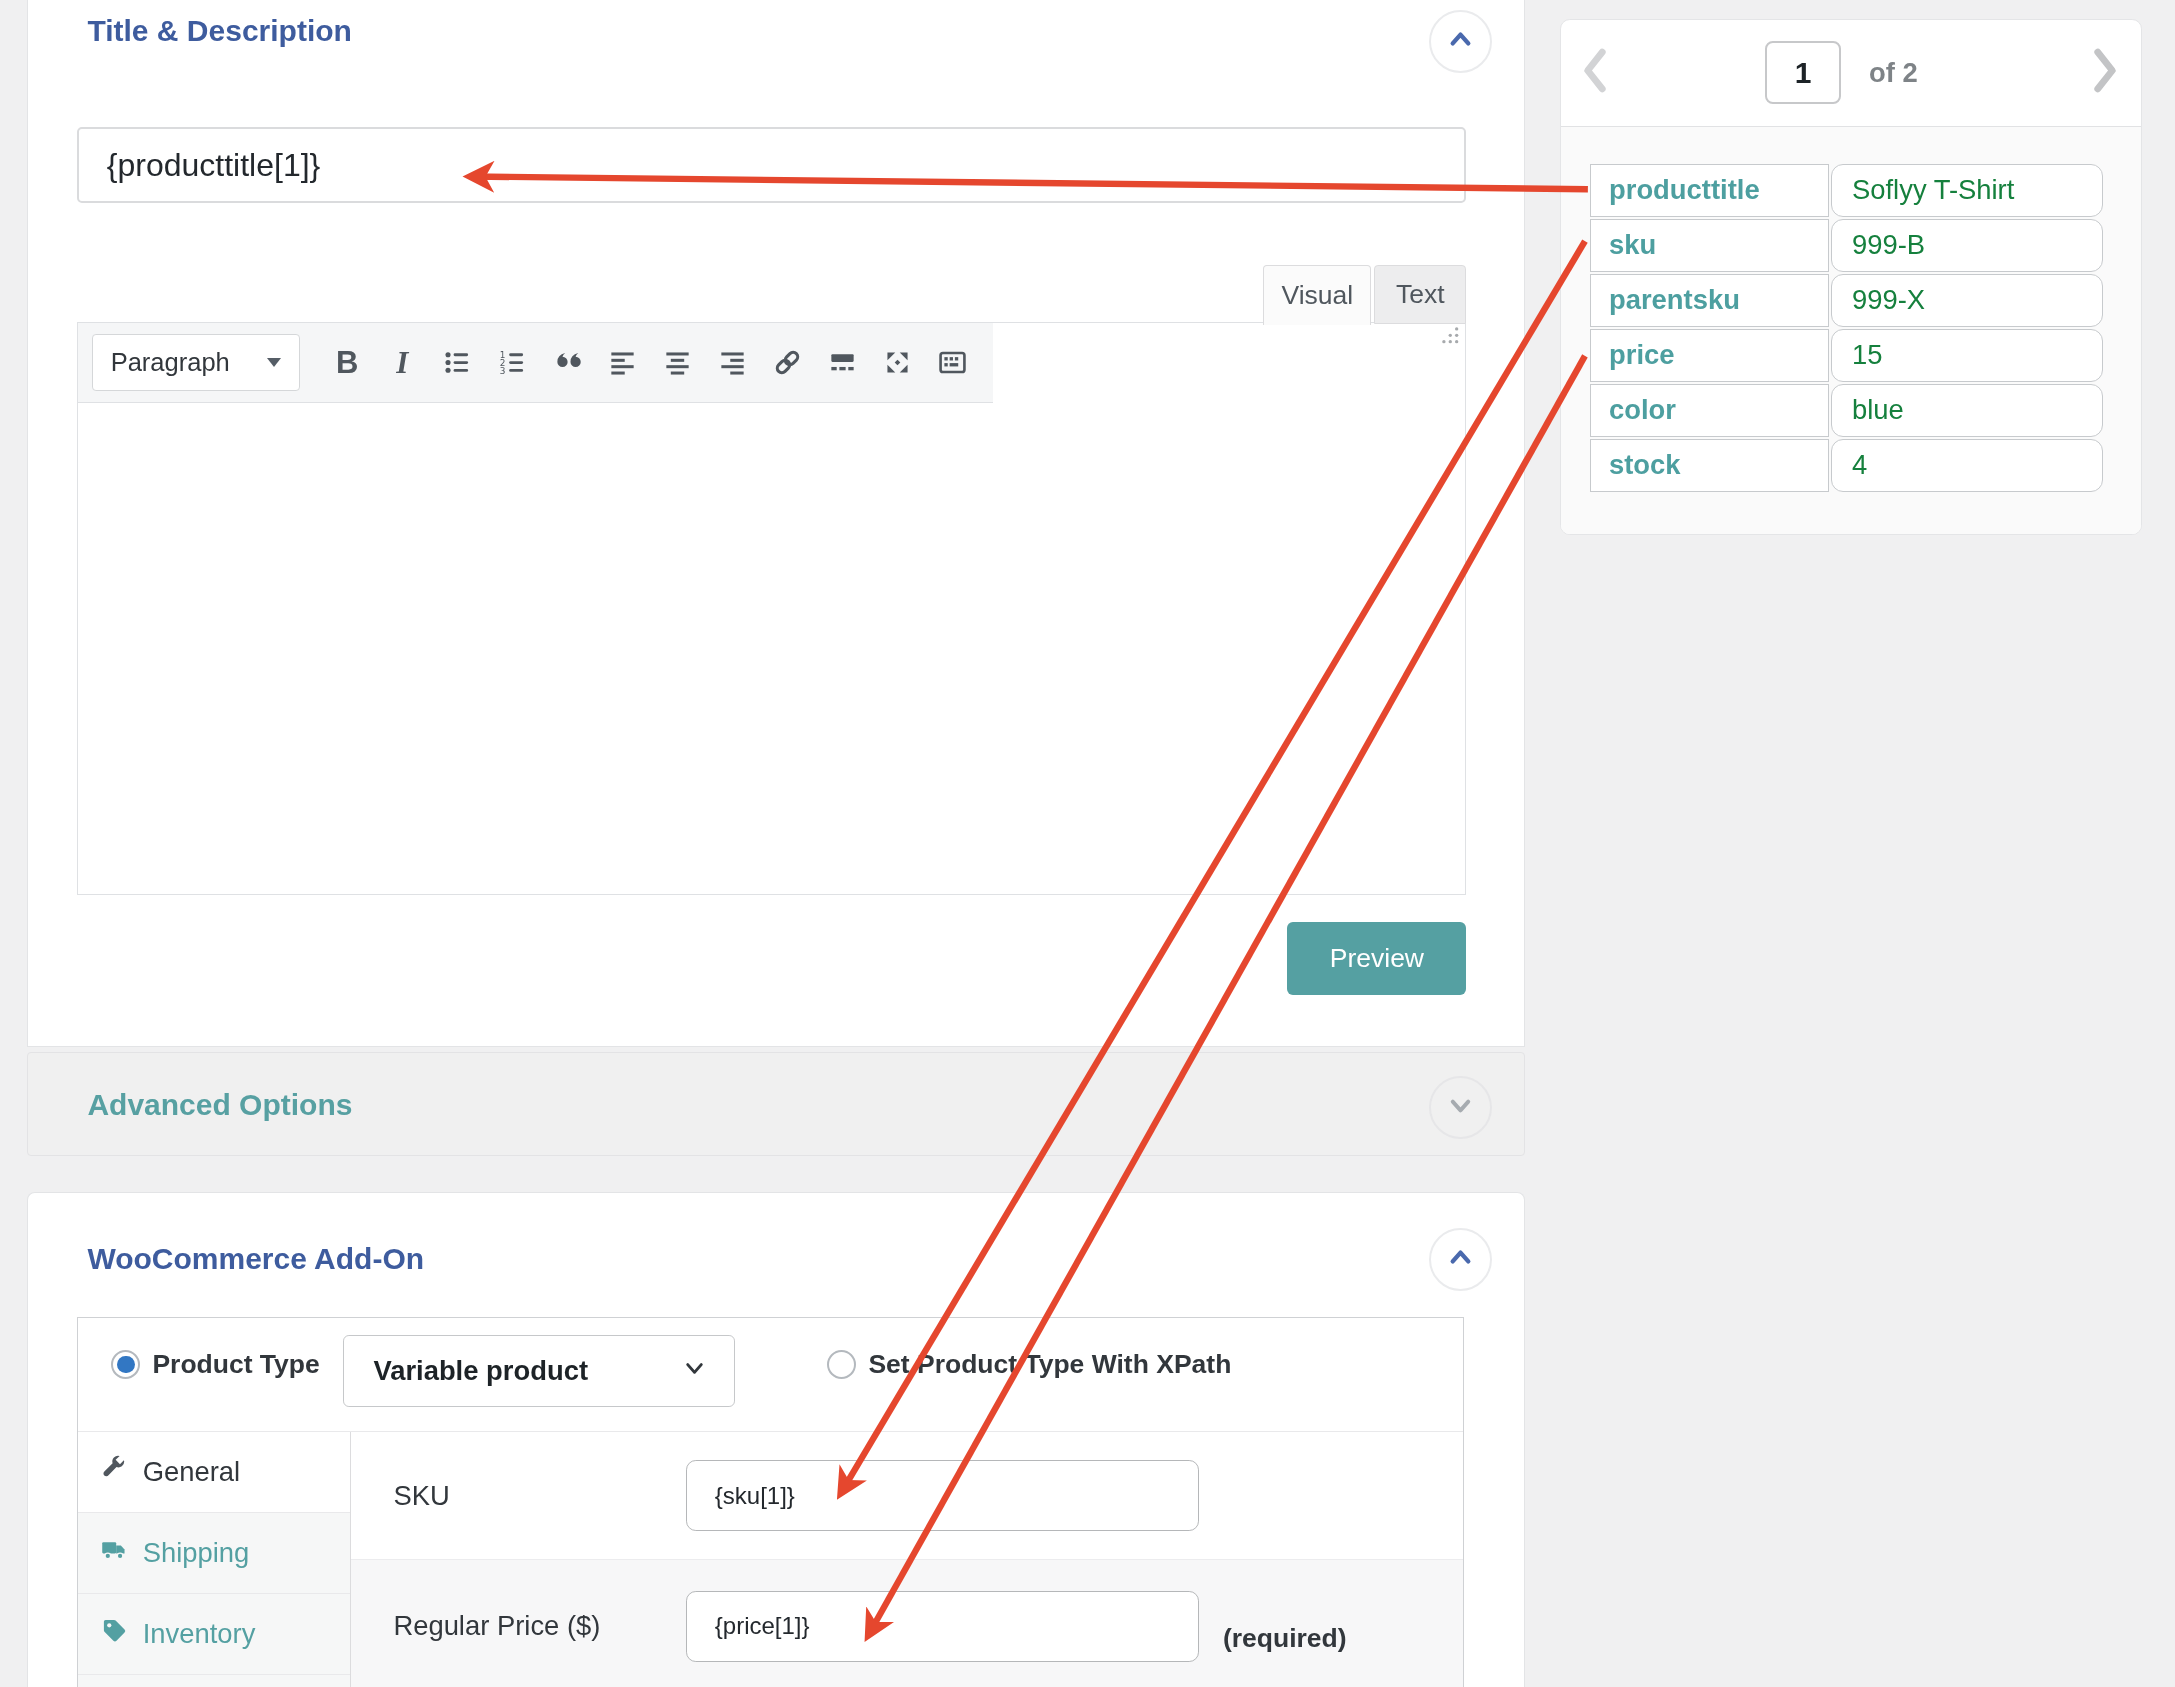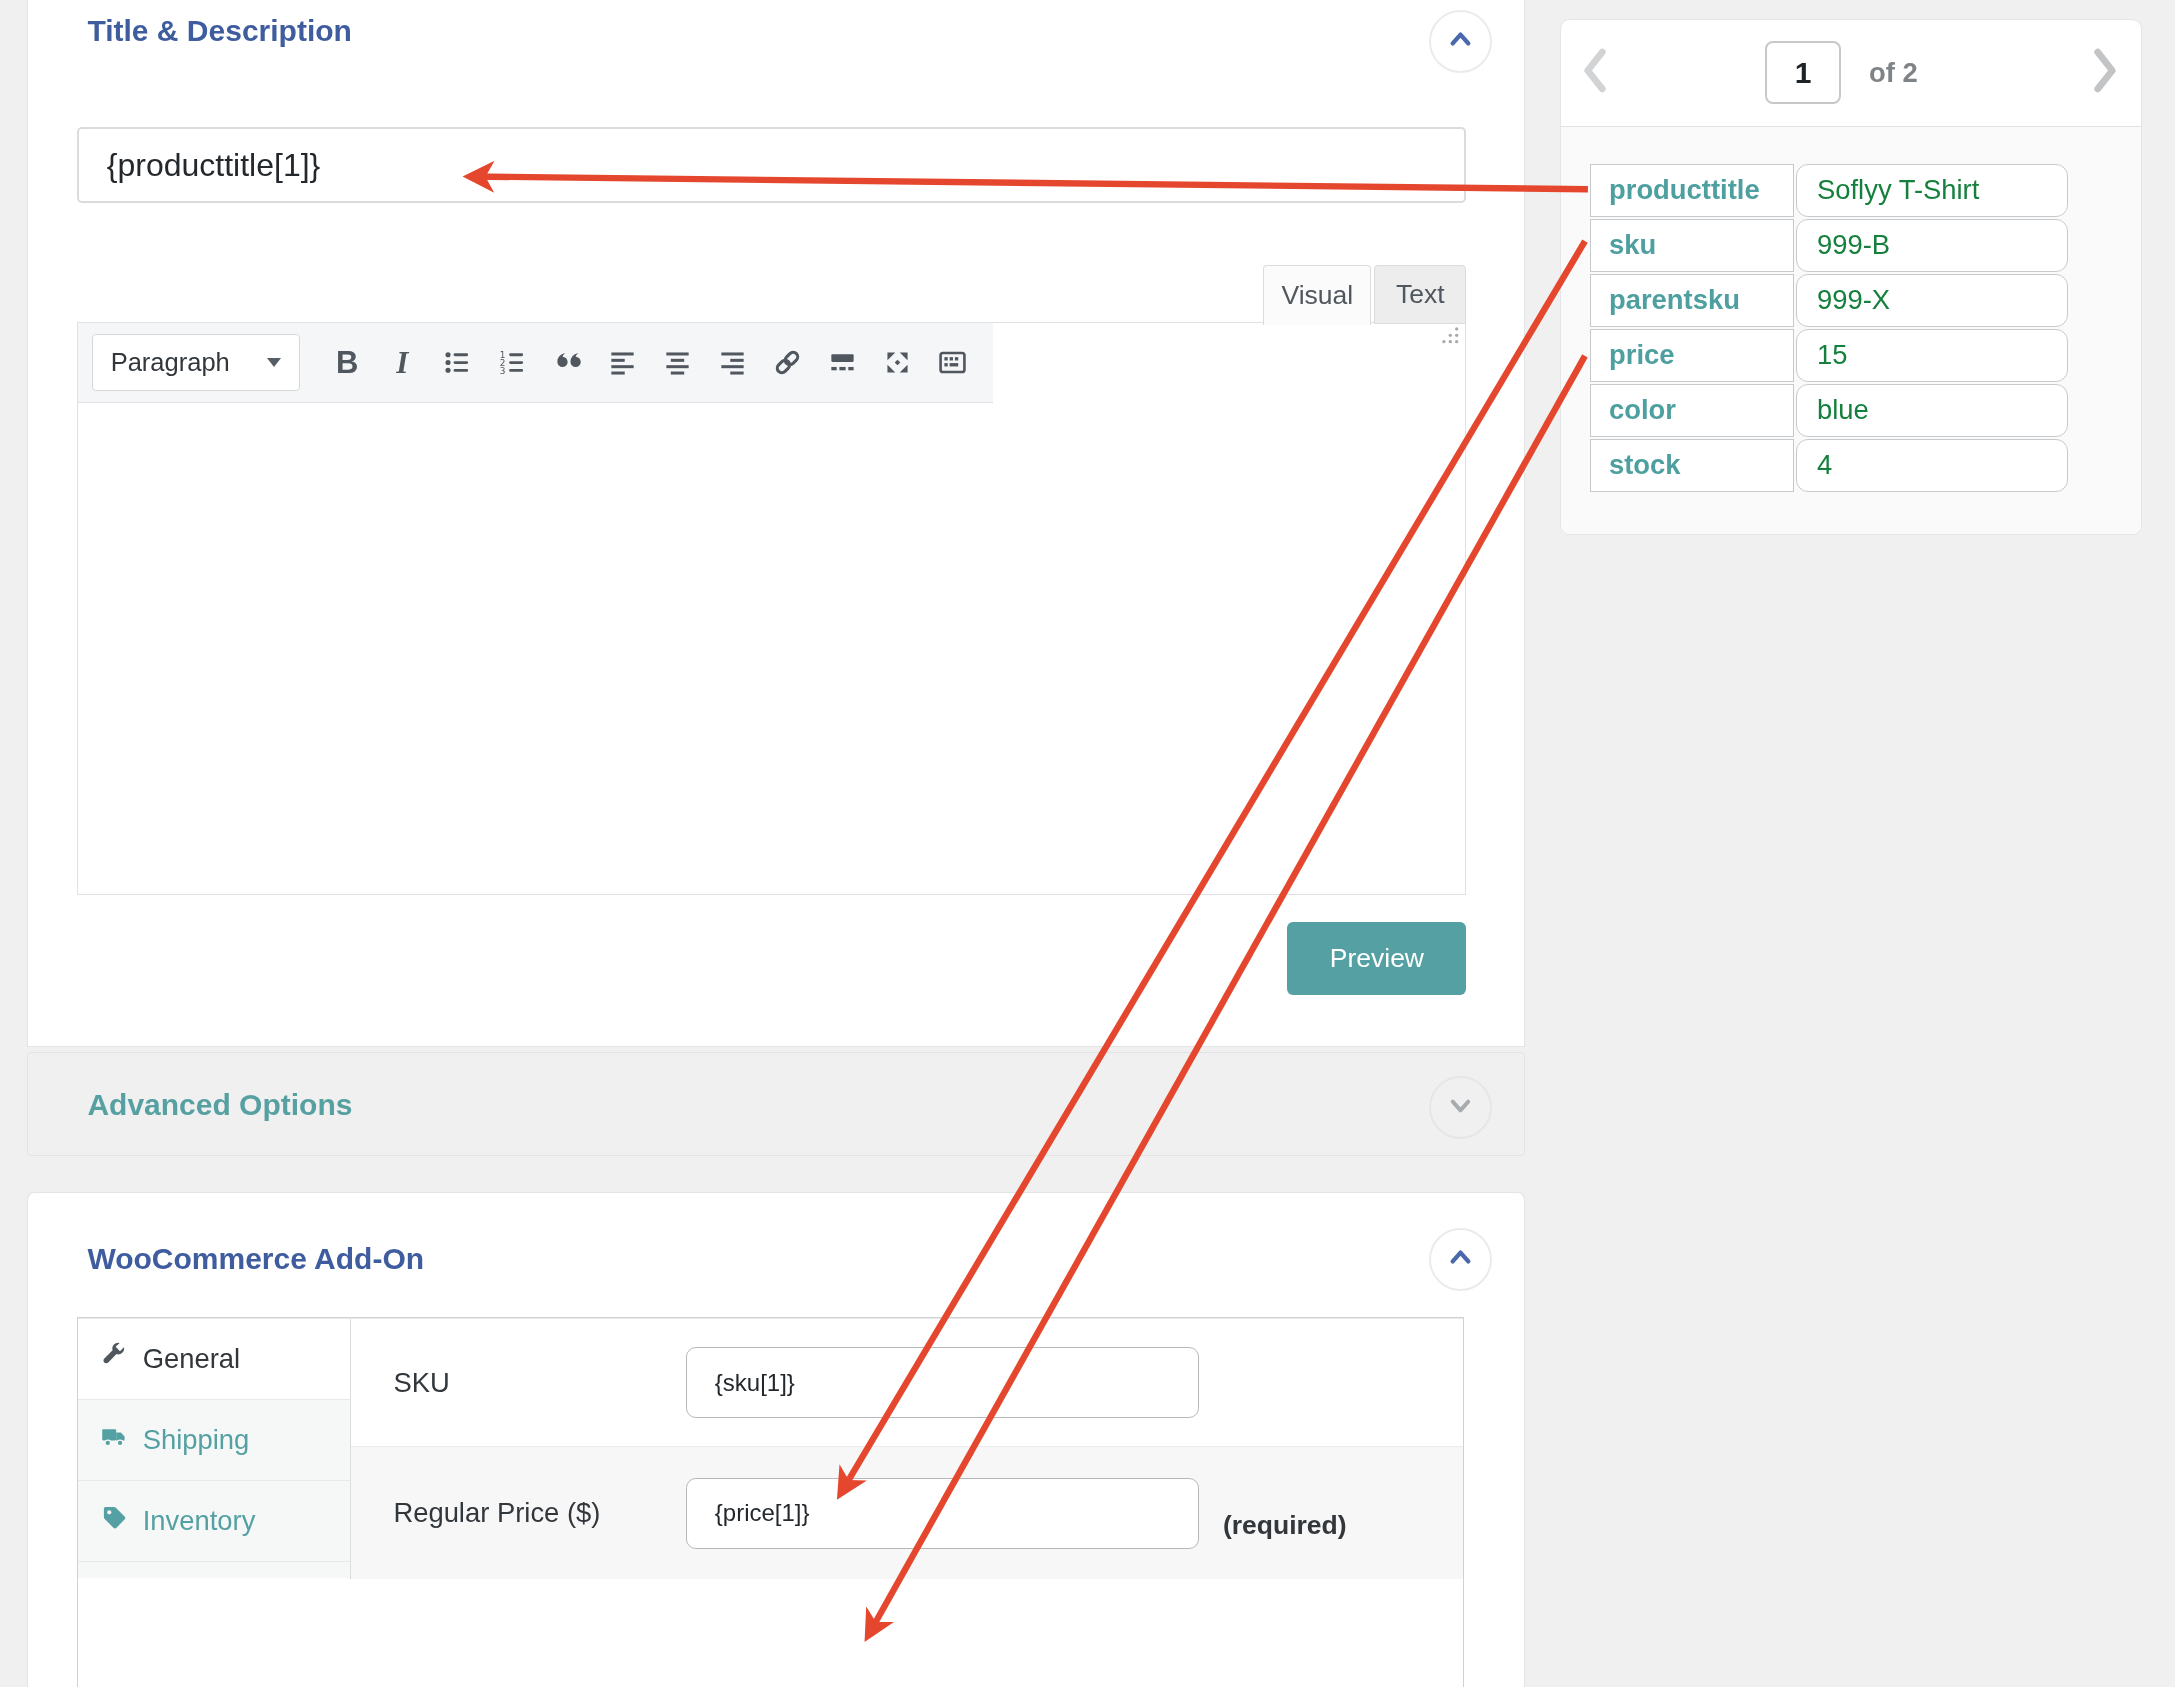--- a/index.html
+++ b/index.html
@@ -89,21 +89,21 @@
            justify-content:center;cursor:pointer;}
   .pg-chev.left{left:13.7px;}
   .pg-chev.right{right:15.7px;}
   .pg-box{position:absolute;left:204px;top:21.6px;width:76px;height:63px;border:2px solid #c7c8ca;border-radius:7.8px;
           display:flex;align-items:center;justify-content:center;font-size:30px;font-weight:bold;color:#1d2327;
           box-sizing:border-box;background:#fff;}
   .pg-of{position:absolute;left:308px;top:37px;font-size:27.4px;font-weight:bold;color:#7e8387;}
   .rtable-wrap{flex:1;background:#fafafa;padding:35px 0 0 27.4px;}
   table.rtable{border-collapse:separate;border-spacing:2px 2.9px;}
   table.rtable td{border:1px solid #c7cacd;background:#fff;height:53px;box-sizing:border-box;}
-  td.rkey{width:204px;padding-left:17.6px;font-size:27.4px;font-weight:bold;color:#4d9fa0;}
+  td.rkey{width:239px;padding-left:17.6px;font-size:27.4px;font-weight:bold;color:#4d9fa0;}
   td.rval{width:272px;padding-left:19.6px;font-size:27.4px;color:#15803d;border-radius:12px;}
 
   
   .arrows{position:absolute;left:0;top:0;width:2176px;height:1688px;pointer-events:none;z-index:50;}
 </style>
 </head>
 <body>
 
 <div class="page">
 
@@ -279,20 +279,34 @@
     <div class="collapse-circle" style="top:35px;">
       <span>
         <svg width="33" height="33" viewBox="0 0 34 34" fill="none">
           <polyline points="9,21 17,12 25,21" stroke="#4a69ad" stroke-width="4.5" stroke-linecap="round" stroke-linejoin="round"></polyline>
         </svg>
       </span>
     </div>
 
     <div class="inner-panel">
 
+      <div class="product-row">
+        <div class="radio selected" style="left:33px;top:32px;"></div>
+        <div class="pt-label" style="left:74px;top:32px;">Product Type</div>
+        <div class="pt-dropdown">
+          <span>Variable product</span>
+          <span>
+            <svg width="29" height="29" viewBox="0 0 30 30" fill="none">
+              <polyline points="8,12 15,20 22,12" stroke="#32373c" stroke-width="3" stroke-linecap="round" stroke-linejoin="round"></polyline>
+            </svg>
+          </span>
+        </div>
+        <div class="radio" style="left:749px;top:32px;"></div>
+        <div class="pt-label" style="left:790px;top:32px;">Set Product Type With XPath</div>
+      </div>
 
       <div class="tabs-form">
         <div class="tab-col">
           <div class="wtab active">
             <span>
               <svg width="29" height="29" viewBox="0 0 26 26" fill="#50575e">
                 <path d="M21.7 6.7a5.2 5.2 0 0 1-6.9 5L7.6 19a2.5 2.5 0 1 1-3.5-3.5l7.2-7.2a5.2 5.2 0 0 1 6.3-6.6L14 5.2l3.9 3.9 3.5-3.6c.2.4.3.8.3 1.2z"></path>
               </svg>
             </span>
             <span>General</span>

